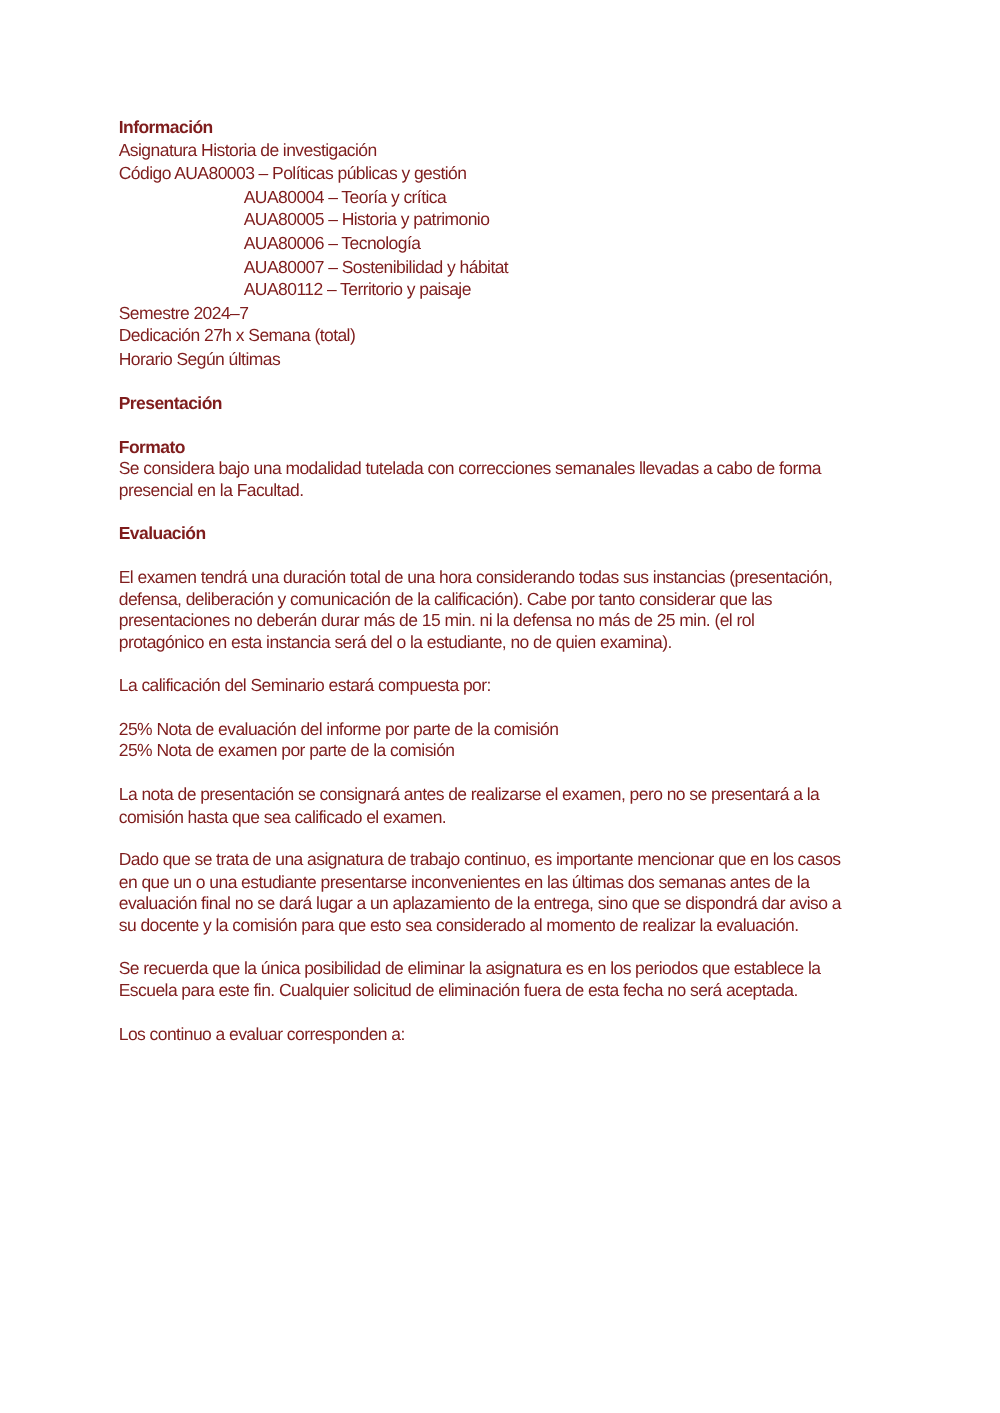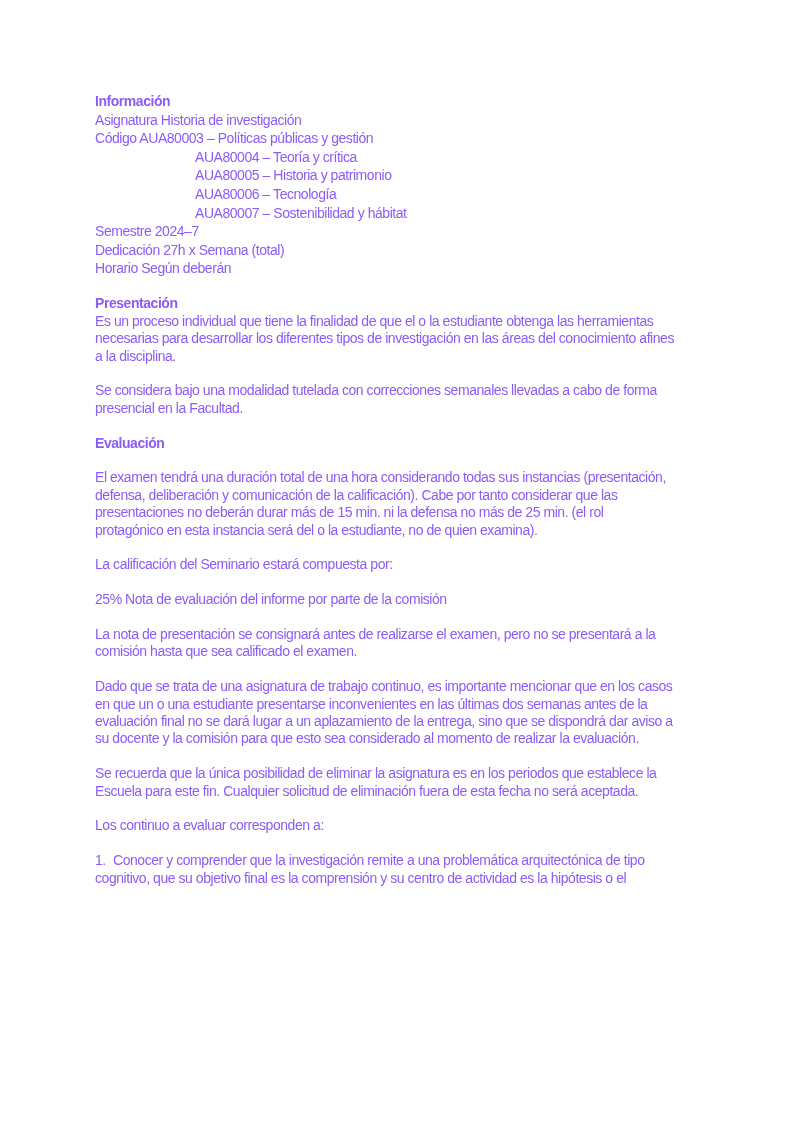--- a/index.html
+++ b/index.html
@@ -9,21 +9,21 @@
     background: #ffffff;
     position: relative;
     overflow: hidden;
     font-family: "Liberation Sans", sans-serif;
   }
   .doc {
     position: absolute;
     left: 95px;
     top: 92px;
     width: 660px;
-    color: #8b5cf6;
+    color: #7f1d1d;
     font-size: 14px;
     letter-spacing: -0.45px;
   }
   .doc > div { line-height: 17.4px; }
   .doc > div.info { line-height: 18.6px; }
   .heading { font-weight: 700; }
   .para, .line { white-space: pre-line; }
   .blank { height: 17.4px; }
   .indent { padding-left: 100px; }
   .num { display: inline-block; width: 18px; }
@@ -33,52 +33,50 @@
 
 <div class="page">
   <div class="doc" id="doc">
       <div class="heading info">Información</div>
       <div class="line info">Asignatura Historia de investigación</div>
       <div class="line info">Código AUA80003 – Políticas públicas y gestión</div>
       <div class="line indent info">AUA80004 – Teoría y crítica</div>
       <div class="line indent info">AUA80005 – Historia y patrimonio</div>
       <div class="line indent info">AUA80006 – Tecnología</div>
       <div class="line indent info">AUA80007 – Sostenibilidad y hábitat</div>
+      <div class="line indent info">AUA80112 – Territorio y paisaje</div>
       <div class="line info">Semestre 2024–7</div>
       <div class="line info">Dedicación 27h x Semana (total)</div>
-      <div class="line info">Horario Según deberán</div>
+      <div class="line info">Horario Según últimas</div>
       <div class="blank"></div>
       <div class="heading">Presentación</div>
-      <div class="para">Es un proceso individual que tiene la finalidad de que el o la estudiante obtenga las herramientas
-necesarias para desarrollar los diferentes tipos de investigación en las áreas del conocimiento afines
-a la disciplina.</div>
       <div class="blank"></div>
+      <div class="heading">Formato</div>
       <div class="para">Se considera bajo una modalidad tutelada con correcciones semanales llevadas a cabo de forma
 presencial en la Facultad.</div>
       <div class="blank"></div>
       <div class="heading">Evaluación</div>
       <div class="blank"></div>
       <div class="para">El examen tendrá una duración total de una hora considerando todas sus instancias (presentación,
 defensa, deliberación y comunicación de la calificación). Cabe por tanto considerar que las
 presentaciones no deberán durar más de 15 min. ni la defensa no más de 25 min. (el rol
 protagónico en esta instancia será del o la estudiante, no de quien examina).</div>
       <div class="blank"></div>
       <div class="para">La calificación del Seminario estará compuesta por:</div>
       <div class="blank"></div>
       <div class="line">25% Nota de evaluación del informe por parte de la comisión</div>
+      <div class="line">25% Nota de examen por parte de la comisión</div>
       <div class="blank"></div>
       <div class="para">La nota de presentación se consignará antes de realizarse el examen, pero no se presentará a la
 comisión hasta que sea calificado el examen.</div>
       <div class="blank"></div>
       <div class="para">Dado que se trata de una asignatura de trabajo continuo, es importante mencionar que en los casos
 en que un o una estudiante presentarse inconvenientes en las últimas dos semanas antes de la
 evaluación final no se dará lugar a un aplazamiento de la entrega, sino que se dispondrá dar aviso a
 su docente y la comisión para que esto sea considerado al momento de realizar la evaluación.</div>
       <div class="blank"></div>
       <div class="para">Se recuerda que la única posibilidad de eliminar la asignatura es en los periodos que establece la
 Escuela para este fin. Cualquier solicitud de eliminación fuera de esta fecha no será aceptada.</div>
       <div class="blank"></div>
       <div class="para">Los continuo a evaluar corresponden a:</div>
       <div class="blank"></div>
-      <div class="para numbered"><span class="num">1.</span><span>Conocer y comprender que la investigación remite a una problemática arquitectónica de tipo
-cognitivo, que su objetivo final es la comprensión y su centro de actividad es la hipótesis o el</span></div>
     </div>
 </div>
 
 </body></html>

